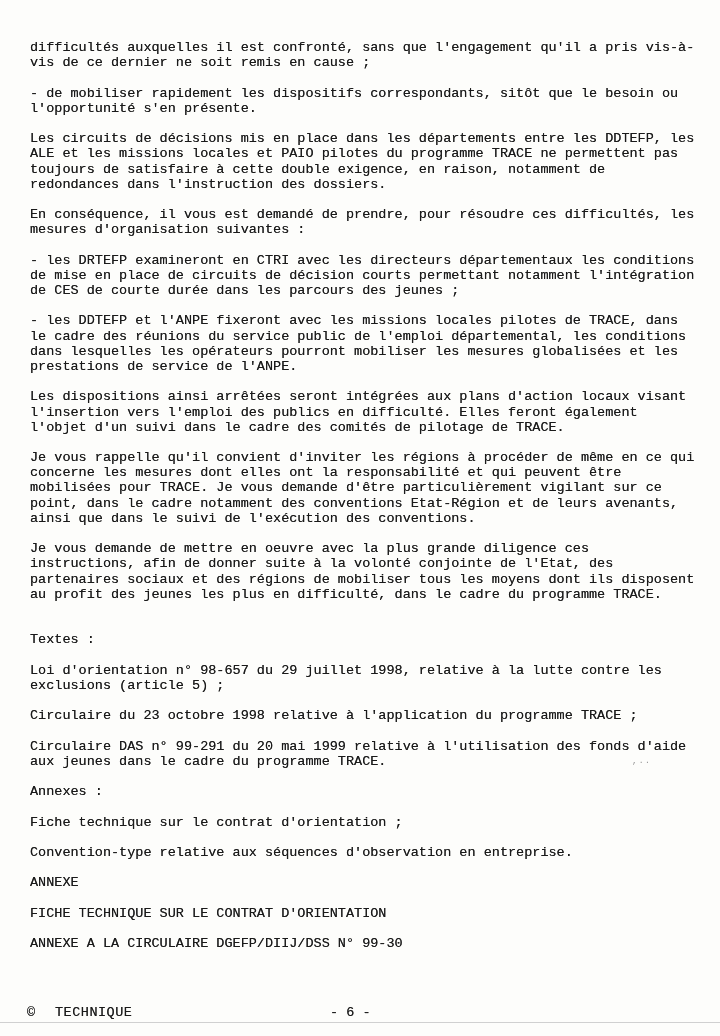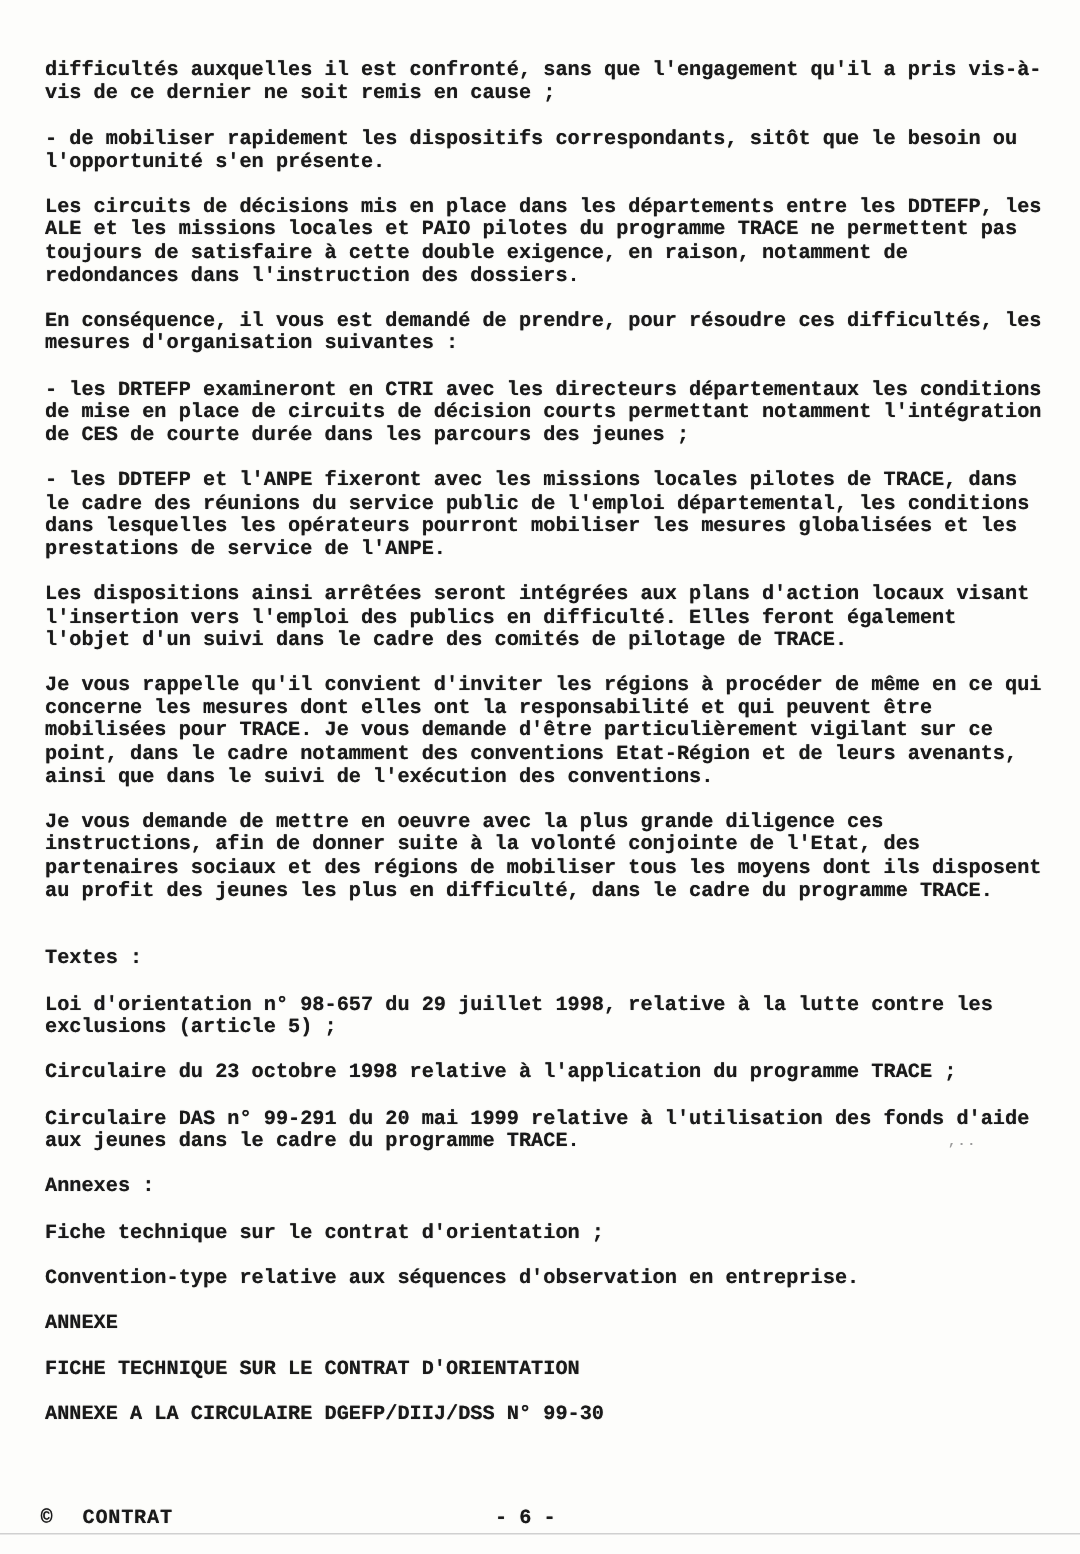--- a/index.html
+++ b/index.html
@@ -9,21 +9,21 @@
   }
   html,body{margin:0;padding:0;}
   body{
     width:720px;height:1036px;
     background:var(--paper);
     position:relative;
     overflow:hidden;
     font-family:"Liberation Mono","DejaVu Sans Mono",monospace;
   }
   .page{
-    position:absolute;inset:0;font-weight:bold;
+    position:absolute;inset:0;
   }
   .body-text{
     position:absolute;
     left:30px;top:40px;
     width:690px;
     font-size:13.5px;
     line-height:var(--lh);
     color:var(--ink);
     text-shadow:0 0 0.5px rgba(25,25,25,0.75);
     white-space:pre;
@@ -57,17 +57,17 @@
   }
 </style>
 </head>
 <body>
 
 <div class="page">
   <div class="body-text"><div class="para" style="margin-top: 0px;"><div class="line">difficultés auxquelles il est confronté, sans que l'engagement qu'il a pris vis-à-</div><div class="line">vis de ce dernier ne soit remis en cause ;</div></div><div class="para" style="margin-top: 15.2px;"><div class="line">- de mobiliser rapidement les dispositifs correspondants, sitôt que le besoin ou</div><div class="line">l'opportunité s'en présente.</div></div><div class="para" style="margin-top: 15.2px;"><div class="line">Les circuits de décisions mis en place dans les départements entre les DDTEFP, les</div><div class="line">ALE et les missions locales et PAIO pilotes du programme TRACE ne permettent pas</div><div class="line">toujours de satisfaire à cette double exigence, en raison, notamment de</div><div class="line">redondances dans l'instruction des dossiers.</div></div><div class="para" style="margin-top: 15.2px;"><div class="line">En conséquence, il vous est demandé de prendre, pour résoudre ces difficultés, les</div><div class="line">mesures d'organisation suivantes :</div></div><div class="para" style="margin-top: 15.2px;"><div class="line">- les DRTEFP examineront en CTRI avec les directeurs départementaux les conditions</div><div class="line">de mise en place de circuits de décision courts permettant notamment l'intégration</div><div class="line">de CES de courte durée dans les parcours des jeunes ;</div></div><div class="para" style="margin-top: 15.2px;"><div class="line">- les DDTEFP et l'ANPE fixeront avec les missions locales pilotes de TRACE, dans</div><div class="line">le cadre des réunions du service public de l'emploi départemental, les conditions</div><div class="line">dans lesquelles les opérateurs pourront mobiliser les mesures globalisées et les</div><div class="line">prestations de service de l'ANPE.</div></div><div class="para" style="margin-top: 15.2px;"><div class="line">Les dispositions ainsi arrêtées seront intégrées aux plans d'action locaux visant</div><div class="line">l'insertion vers l'emploi des publics en difficulté. Elles feront également</div><div class="line">l'objet d'un suivi dans le cadre des comités de pilotage de TRACE.</div></div><div class="para" style="margin-top: 15.2px;"><div class="line">Je vous rappelle qu'il convient d'inviter les régions à procéder de même en ce qui</div><div class="line">concerne les mesures dont elles ont la responsabilité et qui peuvent être</div><div class="line">mobilisées pour TRACE. Je vous demande d'être particulièrement vigilant sur ce</div><div class="line">point, dans le cadre notamment des conventions Etat-Région et de leurs avenants,</div><div class="line">ainsi que dans le suivi de l'exécution des conventions.</div></div><div class="para" style="margin-top: 15.2px;"><div class="line">Je vous demande de mettre en oeuvre avec la plus grande diligence ces</div><div class="line">instructions, afin de donner suite à la volonté conjointe de l'Etat, des</div><div class="line">partenaires sociaux et des régions de mobiliser tous les moyens dont ils disposent</div><div class="line">au profit des jeunes les plus en difficulté, dans le cadre du programme TRACE.</div></div><div class="para" style="margin-top: 30.4px;"><div class="line">Textes :</div></div><div class="para" style="margin-top: 15.2px;"><div class="line">Loi d'orientation n° 98-657 du 29 juillet 1998, relative à la lutte contre les</div><div class="line">exclusions (article 5) ;</div></div><div class="para" style="margin-top: 15.2px;"><div class="line">Circulaire du 23 octobre 1998 relative à l'application du programme TRACE ;</div></div><div class="para" style="margin-top: 15.2px;"><div class="line">Circulaire DAS n° 99-291 du 20 mai 1999 relative à l'utilisation des fonds d'aide</div><div class="line">aux jeunes dans le cadre du programme TRACE.</div></div><div class="para" style="margin-top: 15.2px;"><div class="line">Annexes :</div></div><div class="para" style="margin-top: 15.2px;"><div class="line">Fiche technique sur le contrat d'orientation ;</div></div><div class="para" style="margin-top: 15.2px;"><div class="line">Convention-type relative aux séquences d'observation en entreprise.</div></div><div class="para" style="margin-top: 15.2px;"><div class="line">ANNEXE</div></div><div class="para" style="margin-top: 15.2px;"><div class="line">FICHE TECHNIQUE SUR LE CONTRAT D'ORIENTATION</div></div><div class="para" style="margin-top: 15.2px;"><div class="line">ANNEXE A LA CIRCULAIRE DGEFP/DIIJ/DSS N° 99-30</div></div></div>
   <div class="scan-rule"></div>
   <div class="footer">
     <span class="copyright">©</span>
-    <span class="publisher">CONTRAT</span>
+    <span class="publisher">TECHNIQUE</span>
     <span class="page-number">- 6 -</span>
   </div>
 <span class="noise" style="left: 632px; top: 757px;">,..</span>
   </div>
 
 </body></html>

